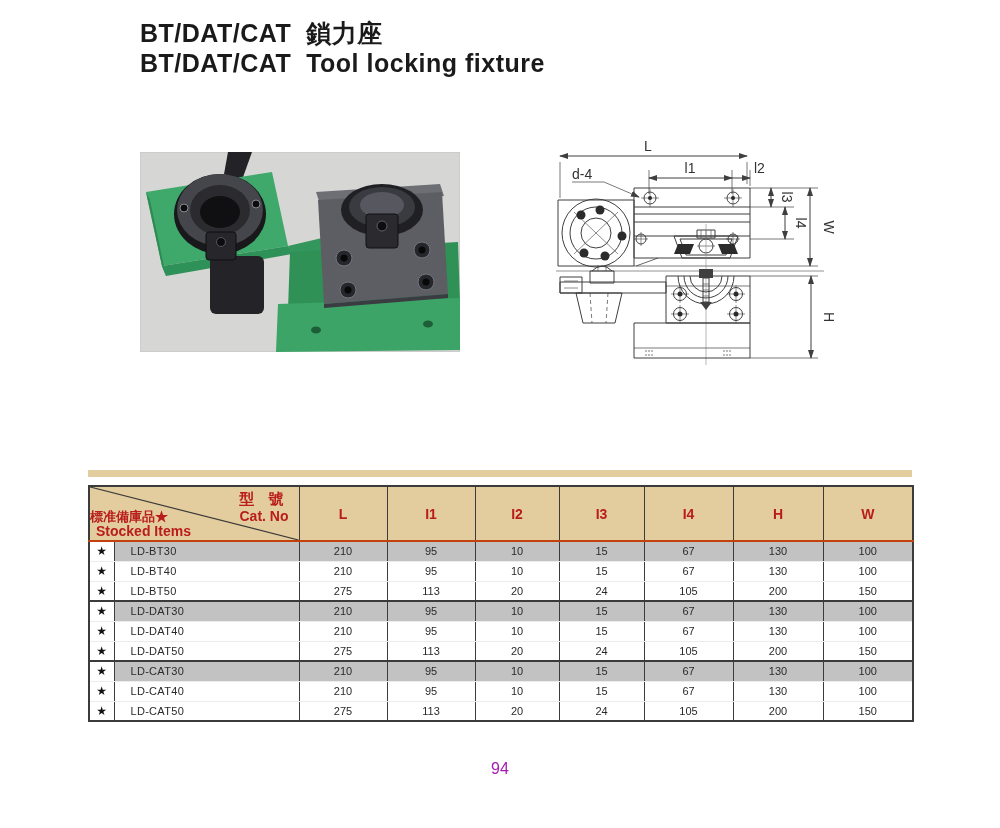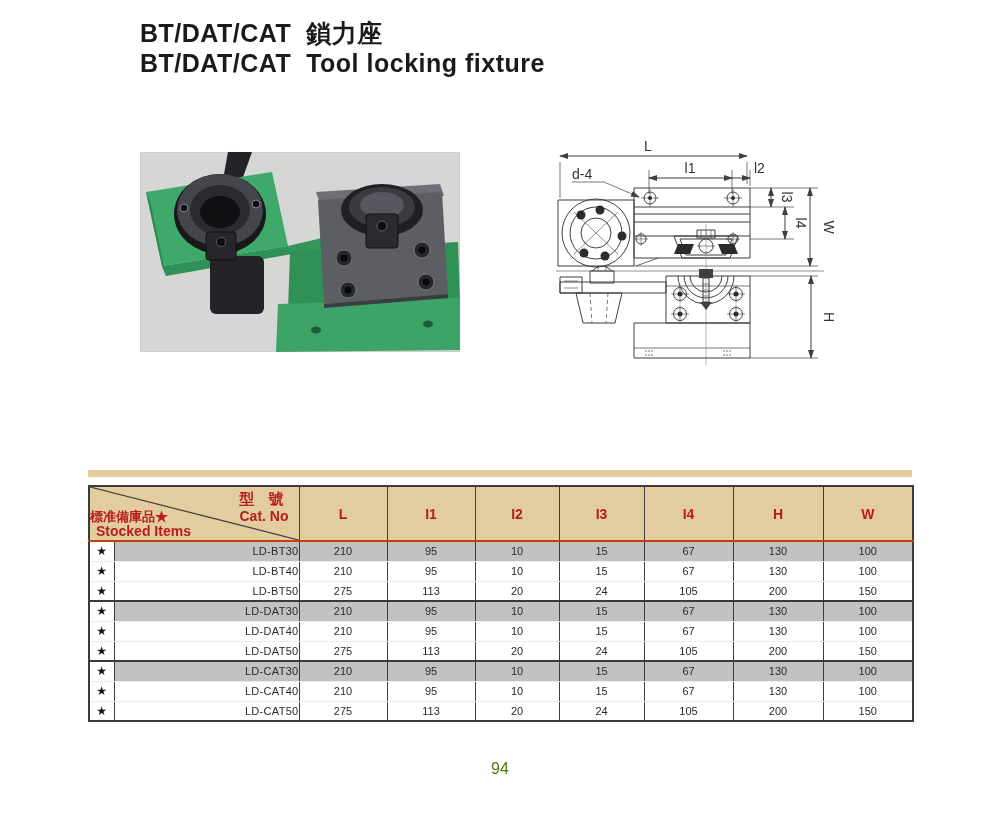--- a/index.html
+++ b/index.html
@@ -24,25 +24,25 @@
   .spec-table { border:2px solid #3b3b3b; }
   .spec-table thead th { background:#e3cc9d; height:55px; border-bottom:2px solid #c2410c; font-size:14px; font-weight:bold; color:#b91c1c; }
   .diag-cell { position:relative; overflow:hidden; }
   .diag-cell svg.diag { position:absolute; left:0; top:0; width:100%; height:100%; }
   .dc-zh    { position:absolute; right:10px; top:3px;  font-size:15px; font-weight:bold; letter-spacing:5px; }
   .dc-en    { position:absolute; right:10px; top:21px; font-size:14px; font-weight:bold; letter-spacing:0; }
   .dc-szh   { position:absolute; left:0;  bottom:14px; font-size:13px; font-weight:bold; }
   .dc-sen   { position:absolute; left:6px;  bottom:1px;  font-size:14px; font-weight:bold; }
   .spec-table tbody td { height:20px; font-size:11px; color:#2a2a2a; text-align:center; border-bottom:1px solid #ececec; }
   .spec-table tbody td.star { font-size:12px; color:#111; background:#ffffff; }
-  .spec-table tbody td.model { text-align:right; letter-spacing:0.3px; }
+  .spec-table tbody td.model { text-align:left; padding-left:16px; letter-spacing:0.3px; }
   .spec-table tbody tr.hl td:not(.star) { background:#c2c2c2; }
   .spec-table tbody tr.group-start td { border-top:2px solid #3b3b3b; }
 
-  .pagenum { position:absolute; left:0; top:760px; width:1000px; text-align:center; font-size:16px; color:#4d7c0f; }
+  .pagenum { position:absolute; left:0; top:760px; width:1000px; text-align:center; font-size:16px; color:#a21caf; }
 
   
   .dwg line, .dwg path, .dwg rect, .dwg circle, .dwg ellipse, .dwg polygon { vector-effect:non-scaling-stroke; }
   text.dim { font-family:"Liberation Sans", sans-serif; font-size:14px; fill:#333; }
 </style>
 </head>
 <body>
 
 <div class="sheet">
 

